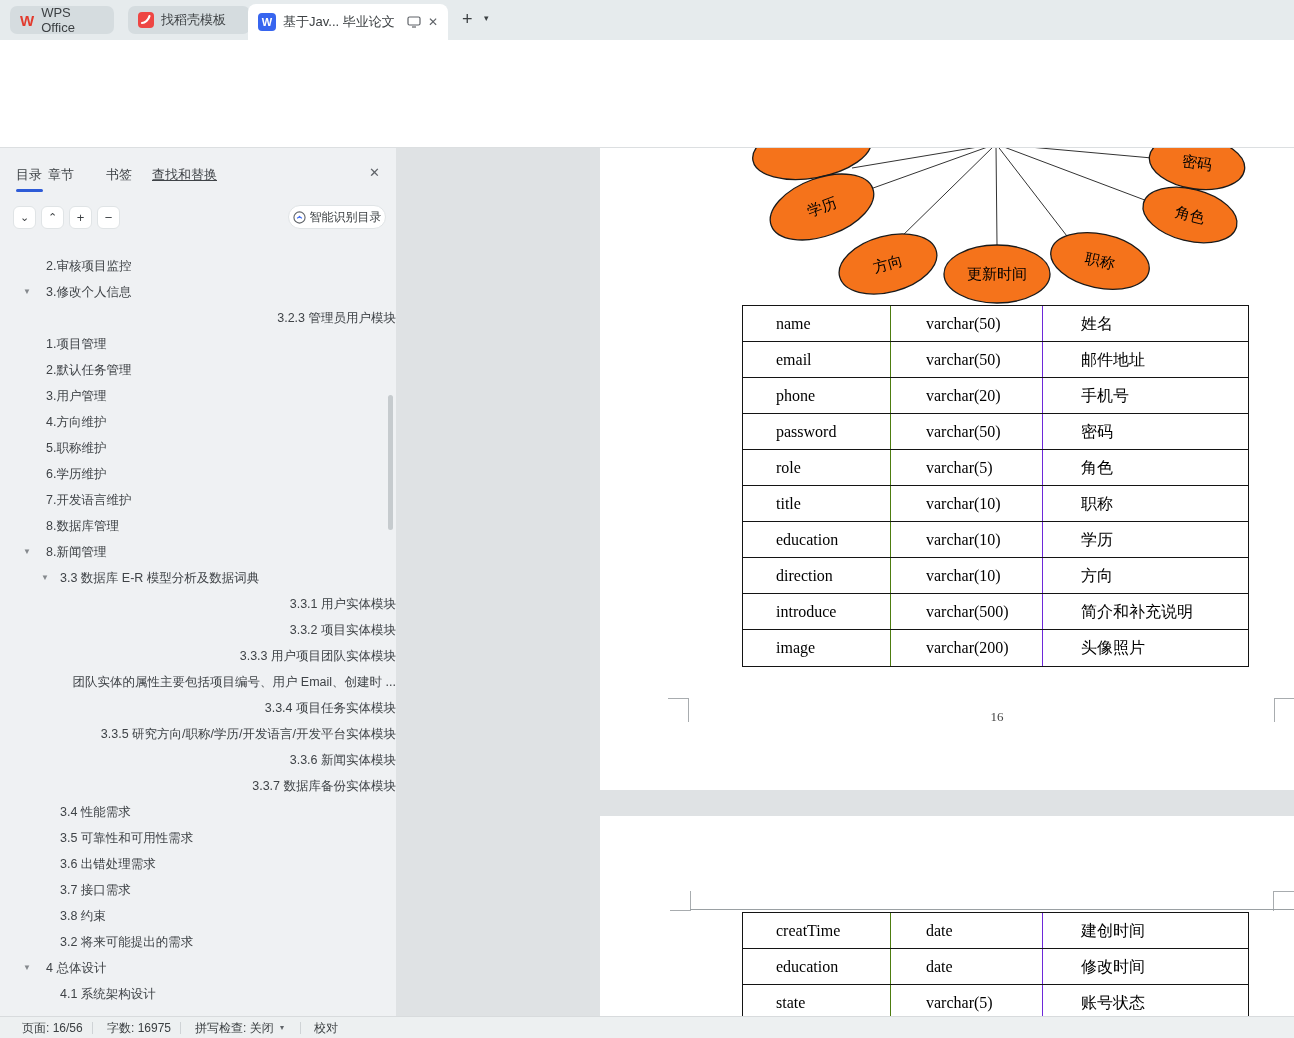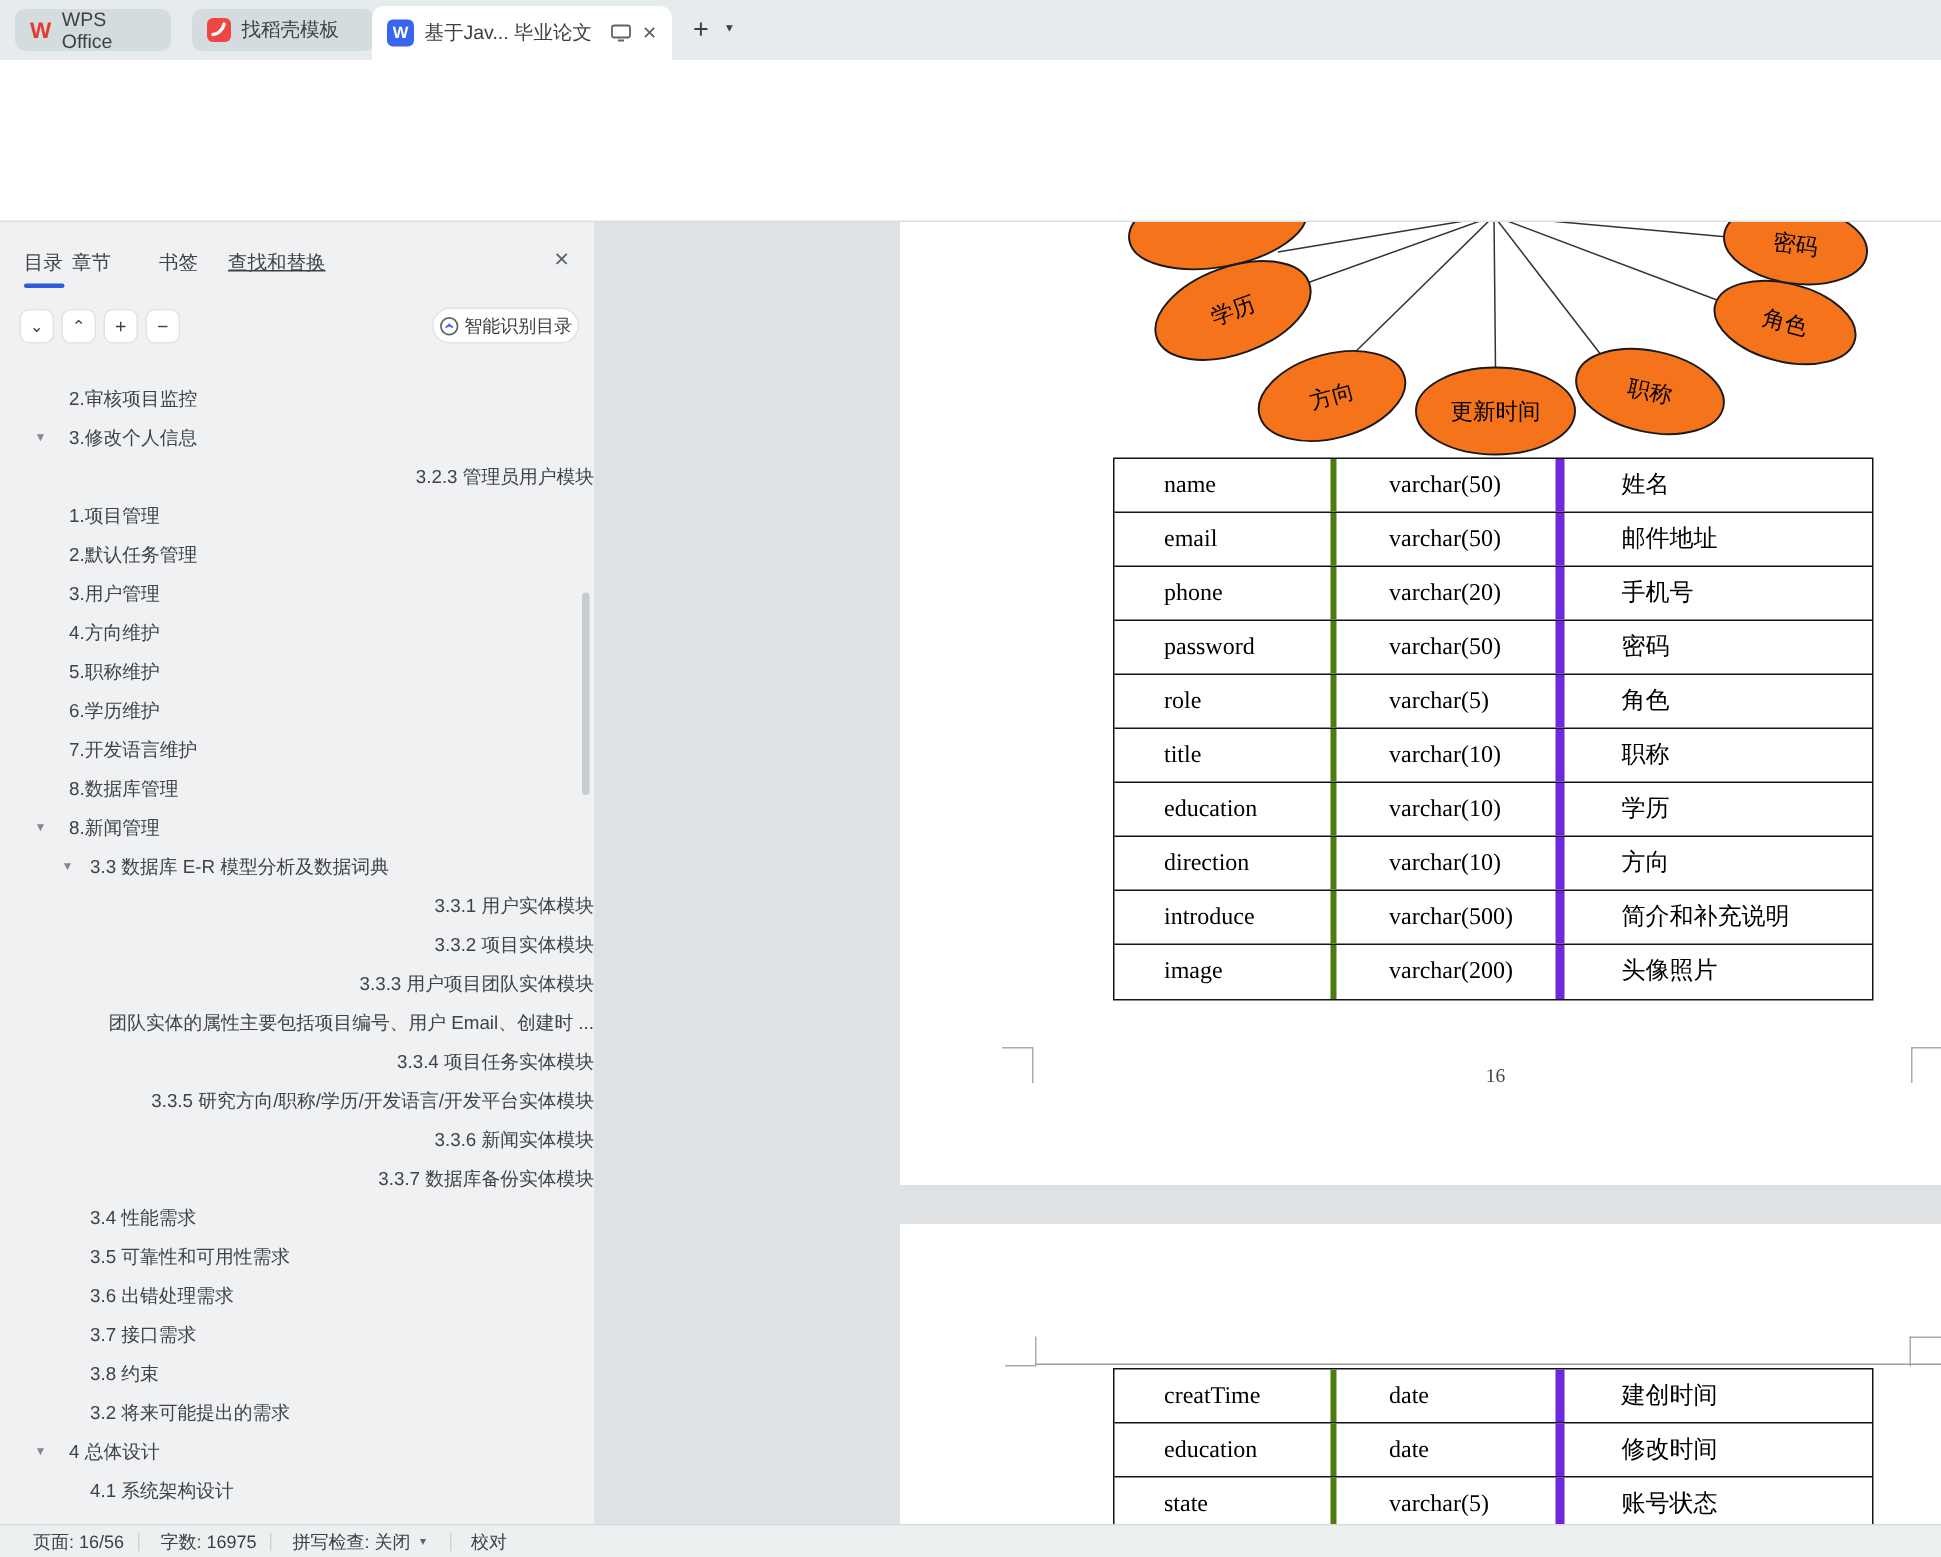--- a/index.html
+++ b/index.html
@@ -62,22 +62,22 @@
 
   
   #workspace{left:396px;top:148px;width:898px;height:868px;background:#dfe2e4;}
   .page{position:absolute;background:#ffffff;overflow:hidden;}
   .mark{position:absolute;background:#a8acaf;}
   .dtable{position:absolute;border:1.5px solid #141414;box-sizing:border-box;
         font-family:"Liberation Serif","DejaVu Serif",serif;font-size:16px;color:#000;}
   .drow{display:flex;height:36px;border-bottom:1px solid #141414;box-sizing:border-box;}
   .drow:last-child{border-bottom:none;}
   .dcell{line-height:35px;box-sizing:border-box;overflow:hidden;white-space:nowrap;}
-  .dcell.c1{width:148px;border-right:4px solid #4d7c0f;padding-left:33px;}
-  .dcell.c2{width:152px;border-right:6px solid #6d28d9;padding-left:35px;}
+  .dcell.c1{width:148px;border-right:1px solid #4d7c0f;padding-left:33px;}
+  .dcell.c2{width:152px;border-right:1px solid #6d28d9;padding-left:35px;}
   .dcell.c3{flex:1;padding-left:38px;}
   #page-num{left:377px;top:561px;width:40px;text-align:center;
         font-family:"Liberation Serif","DejaVu Serif",serif;font-size:13px;color:#444;}
 
   
   #statusbar{left:0;top:1016px;width:1294px;height:22px;background:#edf0f1;border-top:1px solid #d8dbdd;
         box-sizing:border-box;font-size:12px;color:#3c4043;}
   .sb-item{position:absolute;top:3px;height:16px;line-height:16px;white-space:nowrap;}
   .sb-sep{position:absolute;top:5px;width:1px;height:12px;background:#cfd3d6;}
 </style>

